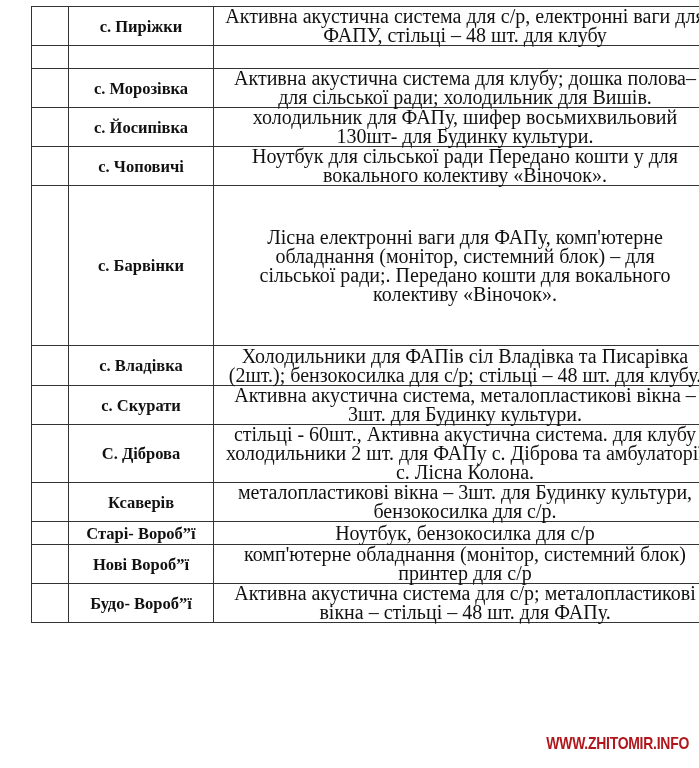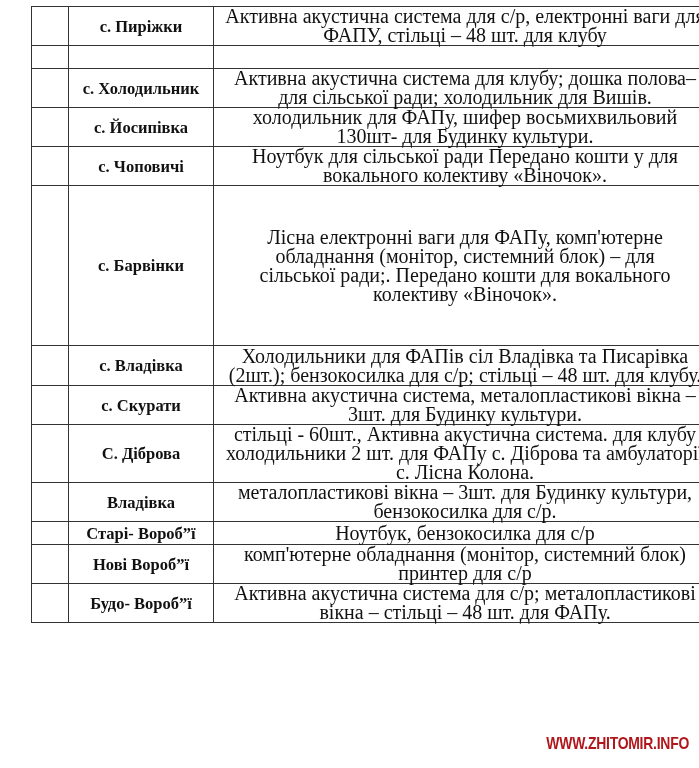--- a/index.html
+++ b/index.html
@@ -25,21 +25,21 @@
       <td class="name">с. Пиріжки</td>
       <td class="desc">Активна акустична система для с/р, електронні ваги для ФАПУ, стільці – 48 шт. для клубу</td>
     </tr>
     <tr style="height:23px">
       <td class="num"></td>
       <td class="name"></td>
       <td class="desc"></td>
     </tr>
     <tr style="height:38px">
       <td class="num"></td>
-      <td class="name">с. Холодильник</td>
+      <td class="name">с. Морозівка</td>
       <td class="desc">Активна акустична система для клубу; дошка полова– для сільської ради; холодильник для Вишів.</td>
     </tr>
     <tr style="height:39px">
       <td class="num"></td>
       <td class="name">с. Йосипівка</td>
       <td class="desc">холодильник для ФАПу, шифер восьмихвильовий 130шт- для Будинку культури.</td>
     </tr>
     <tr style="height:39px">
       <td class="num"></td>
       <td class="name">с. Чоповичі</td>
@@ -60,21 +60,21 @@
       <td class="name">с. Скурати</td>
       <td class="desc">Активна акустична система, металопластикові вікна – 3шт. для Будинку культури.</td>
     </tr>
     <tr style="height:42px">
       <td class="num"></td>
       <td class="name">С. Діброва</td>
       <td class="desc">стільці - 60шт., Активна акустична система. для клубу холодильники 2 шт. для ФАПу с. Діброва та амбулаторії с. Лісна Колона.</td>
     </tr>
     <tr style="height:38px">
       <td class="num"></td>
-      <td class="name">Владівка</td>
+      <td class="name">Ксаверів</td>
       <td class="desc">металопластикові вікна – 3шт. для Будинку культури, бензокосилка для с/р.</td>
     </tr>
     <tr style="height:23px">
       <td class="num"></td>
       <td class="name">Старі- Вороб”ї</td>
       <td class="desc">Ноутбук, бензокосилка для с/р</td>
     </tr>
     <tr style="height:38px">
       <td class="num"></td>
       <td class="name">Нові Вороб”ї</td>

